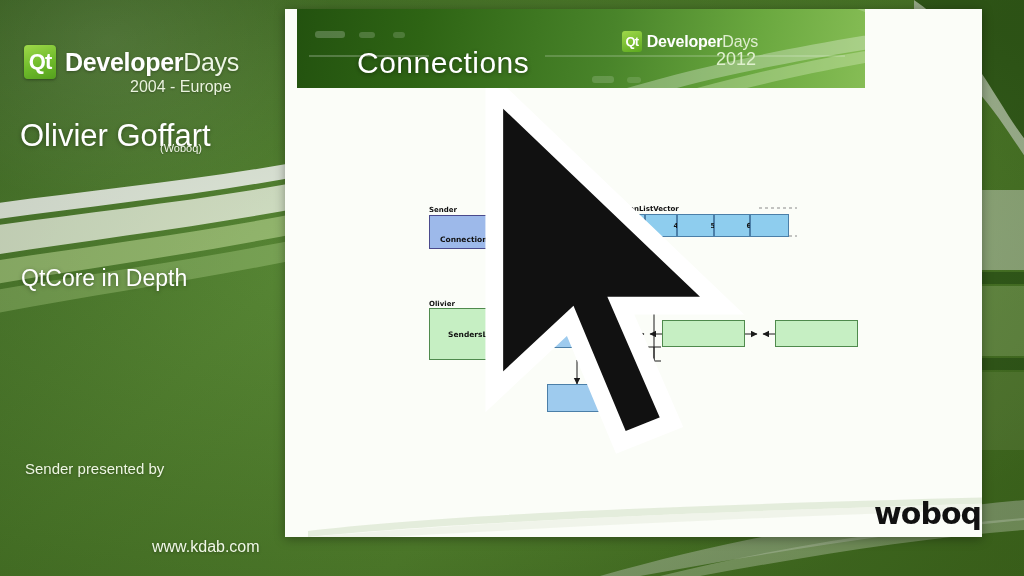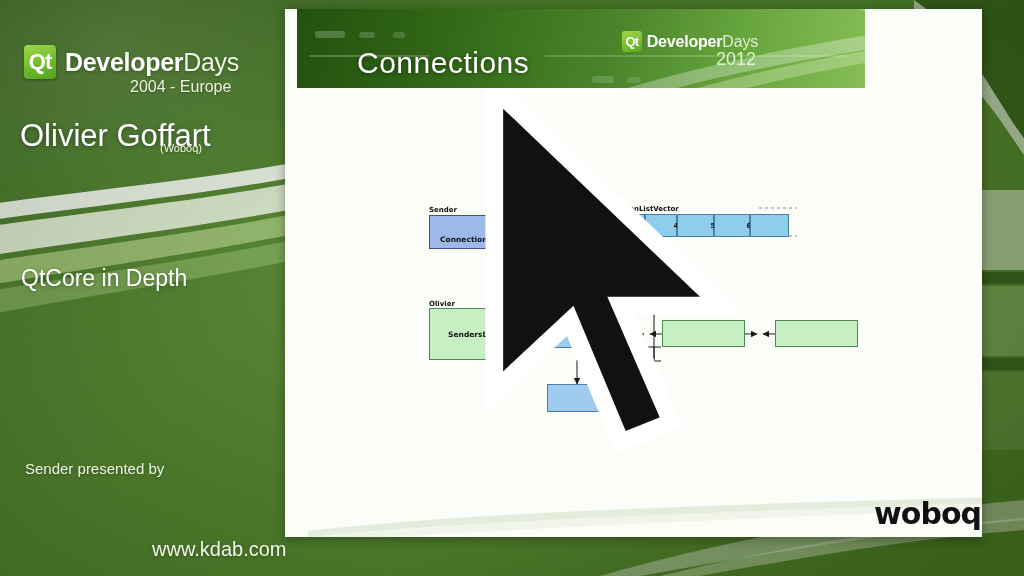--- a/index.html
+++ b/index.html
@@ -68,21 +68,21 @@
     font-weight:300; text-shadow:0 1px 3px rgba(0,0,0,.3);
   }
   #kdab-logo-row{ position:absolute; left:88px; top:492px; white-space:nowrap; }
   #kdab-mark{ display:inline-block; vertical-align:middle; }
   #kdab-word{
     display:inline-block; vertical-align:middle; margin-left:2px;
     font-size:39px; color:#ffffff; font-weight:300; letter-spacing:1px;
     text-shadow:0 1px 4px rgba(0,0,0,.3);
   }
   #kdab-url{
-    position:absolute; left:152px; top:538px; font-size:20px; color:#f0f7e7;
+    position:absolute; left:152px; top:538px; font-size:16px; color:#f0f7e7;
     font-weight:300; text-shadow:0 1px 3px rgba(0,0,0,.3);
   }
 
   
   #slide{
     position:absolute; left:285px; top:9px; width:697px; height:528px;
     background:#fbfdf8; box-shadow: 0 2px 10px rgba(0,0,0,.35);
     overflow:hidden;
   }
   #slide-header{

